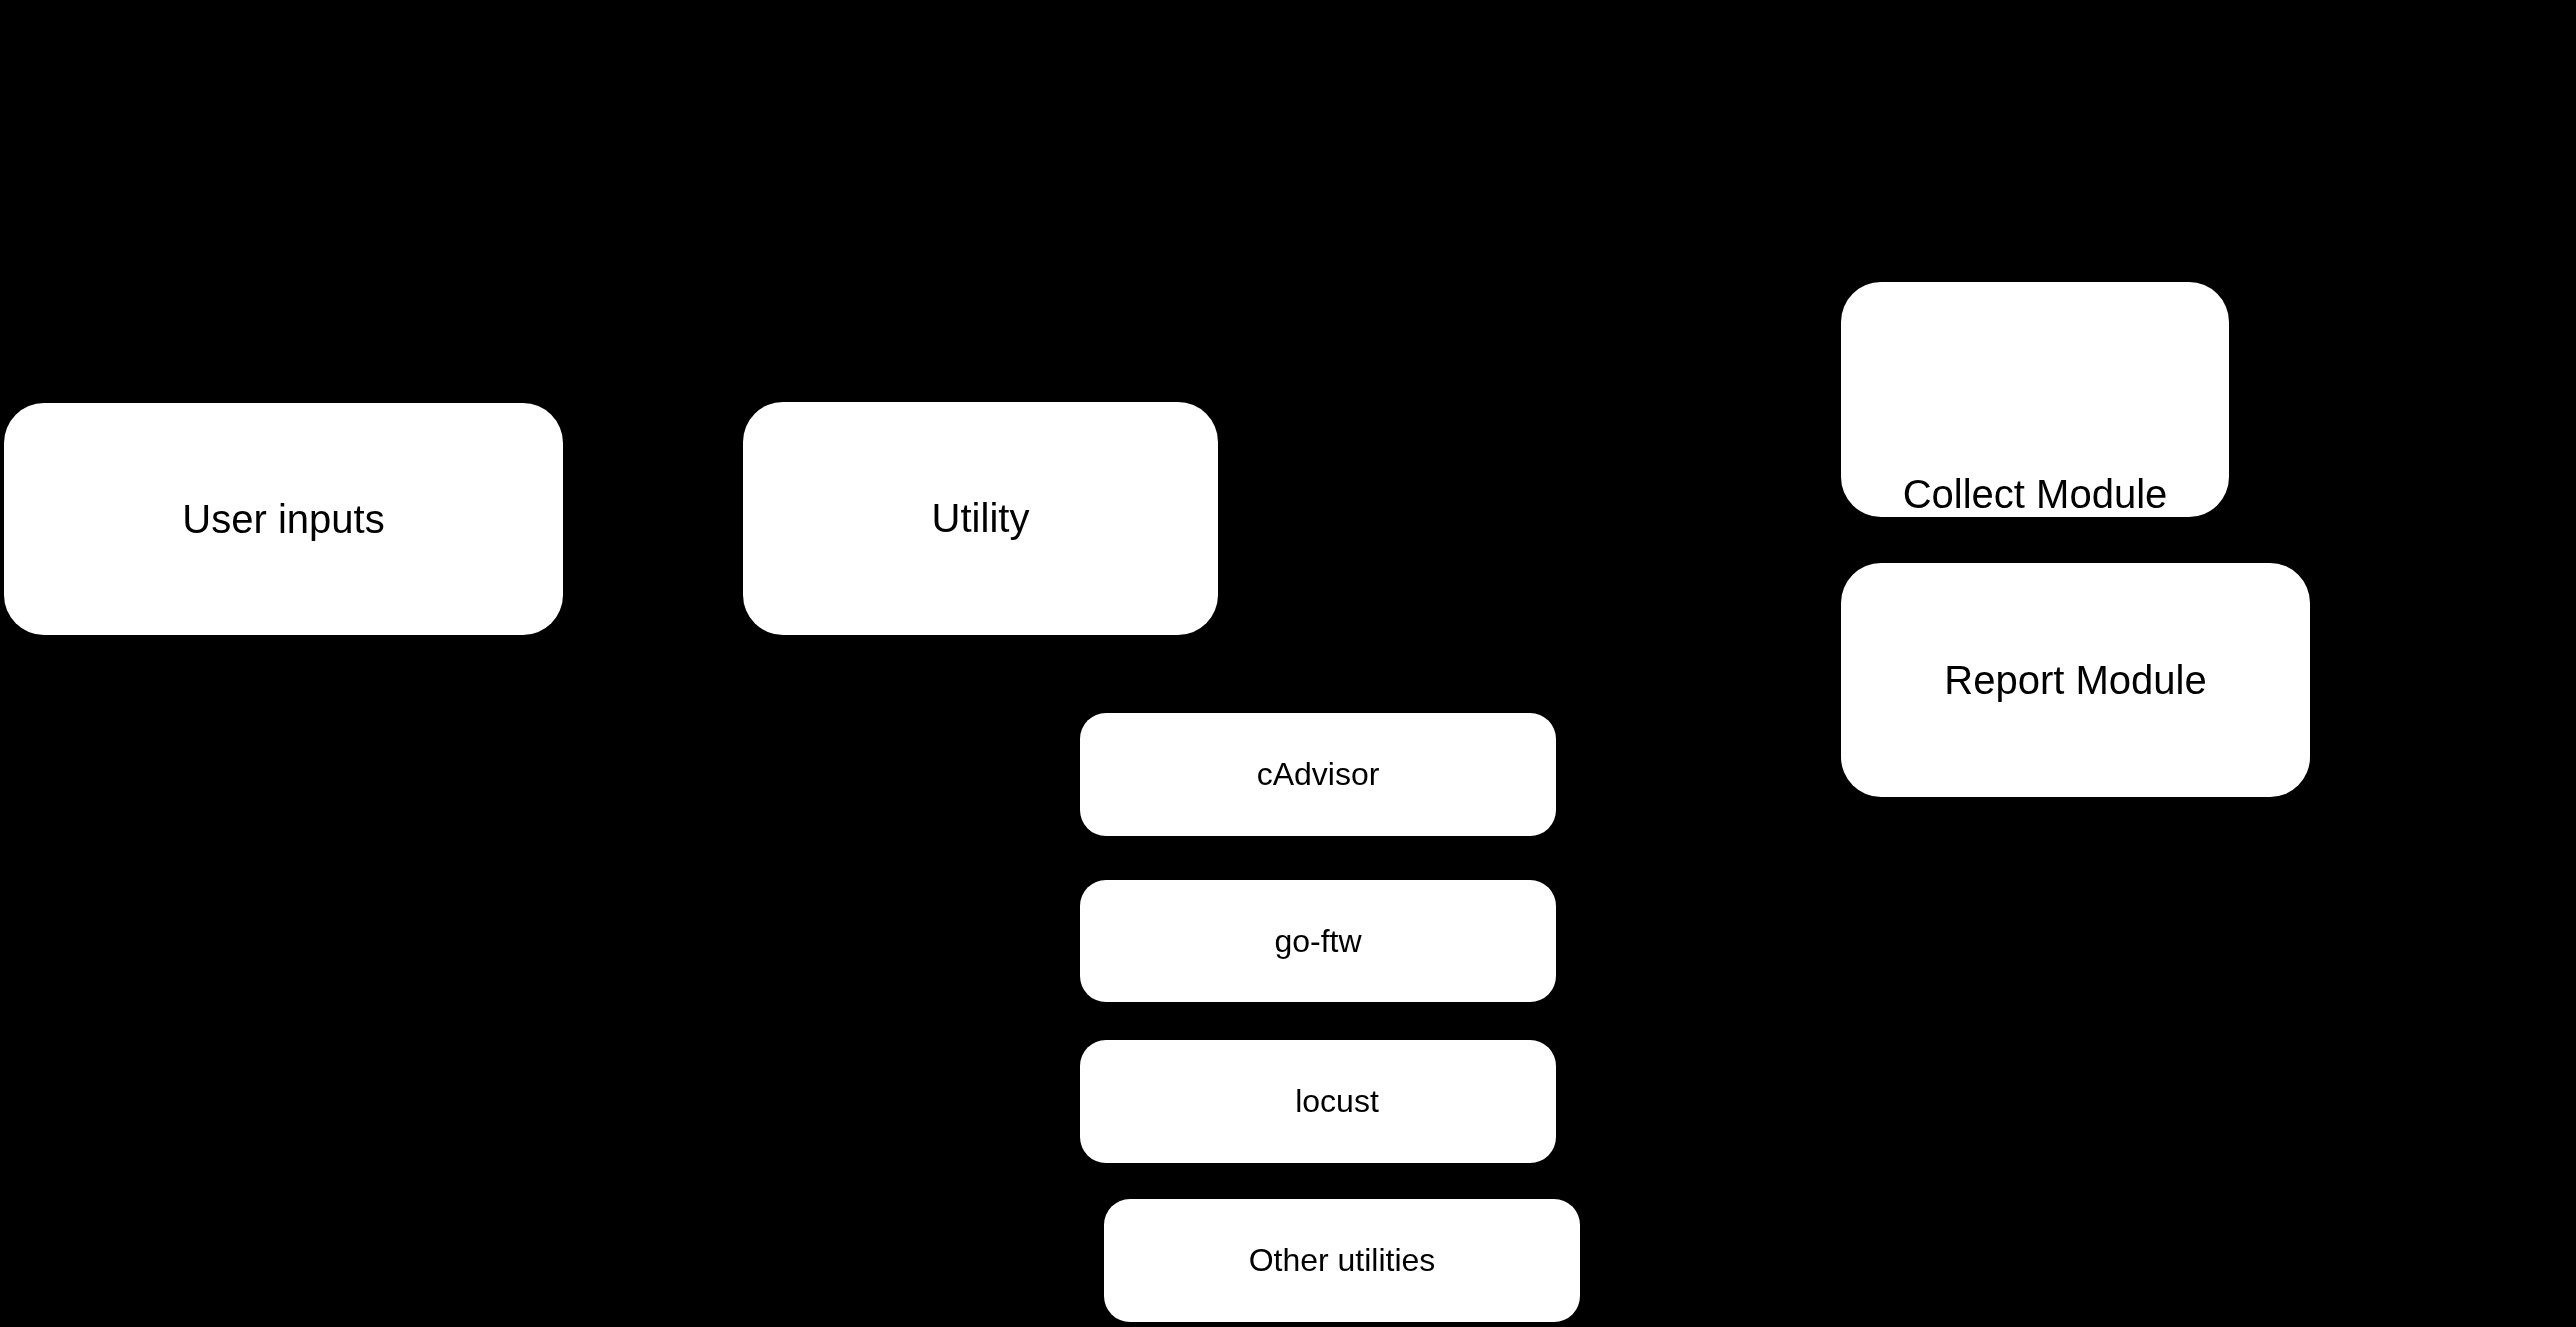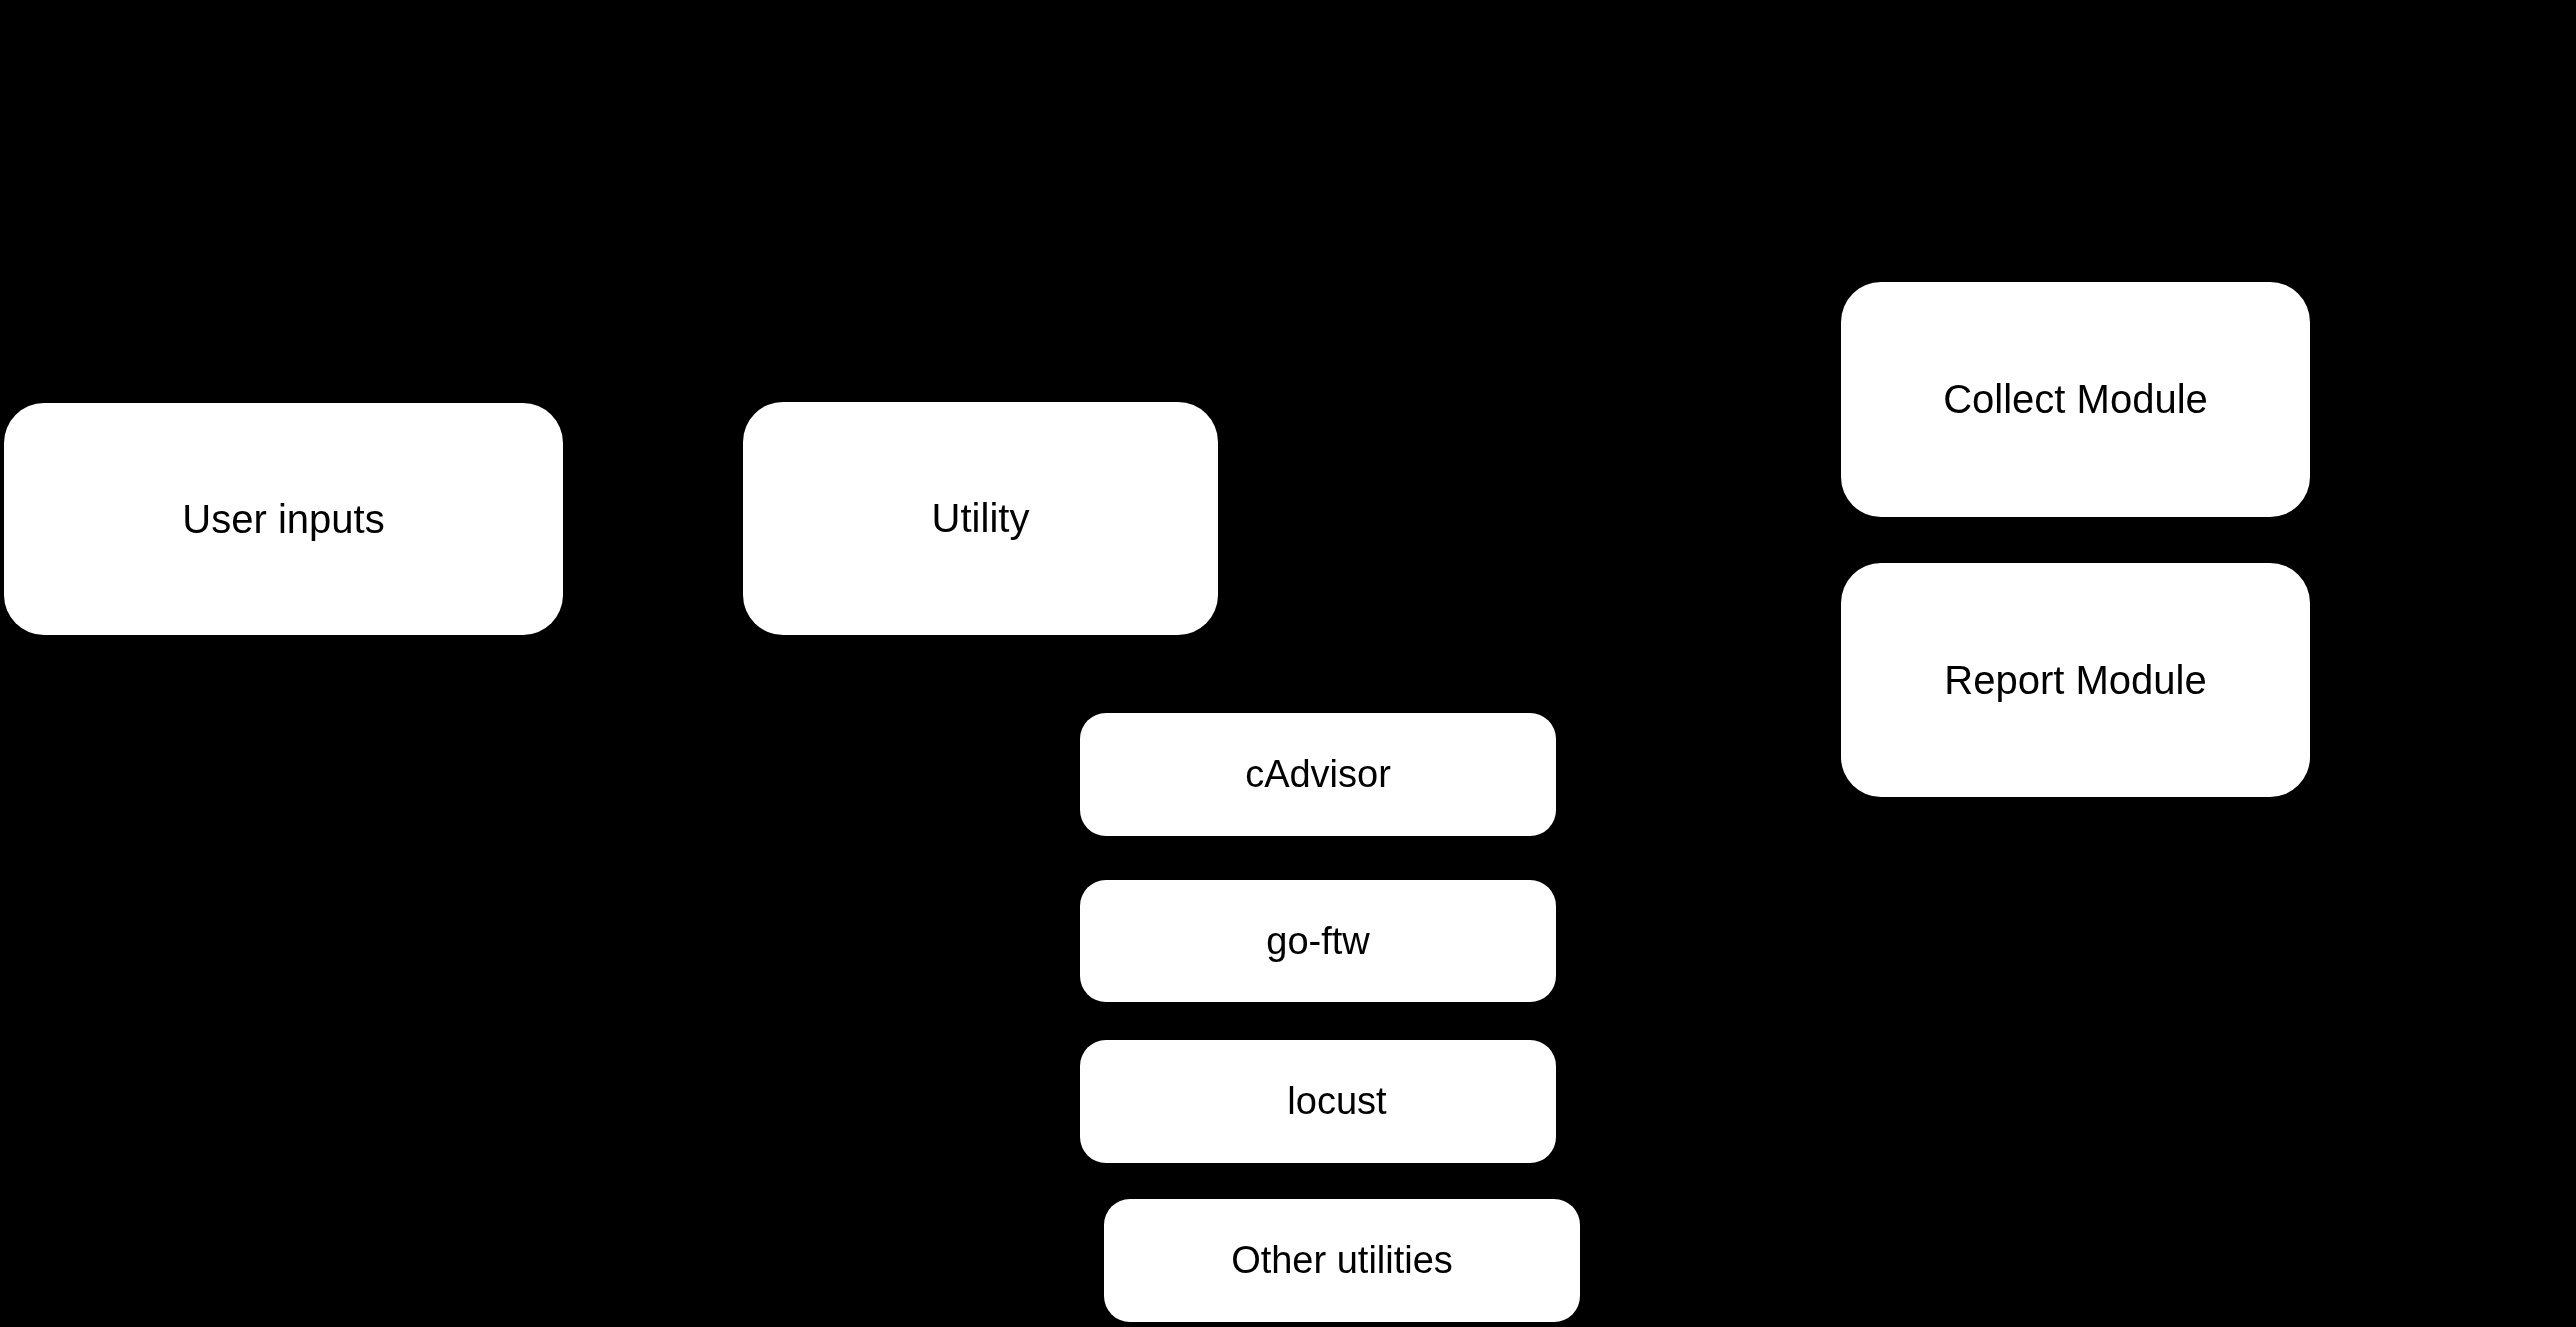--- a/index.html
+++ b/index.html
@@ -24,26 +24,26 @@
     justify-content: center;
     text-align: center;
     box-sizing: border-box;
   }
   .node-large {
     border-radius: 40px;
     font-size: 40px;
   }
   .node-small {
     border-radius: 26px;
-    font-size: 38px;
+    font-size: 32px;
   }
   
   #node-user-inputs    { left: 4px;    top: 403px; width: 559px; height: 232px; }
   #node-utility        { left: 743px;  top: 402px; width: 475px; height: 233px; }
-  #node-collect-module { left: 1841px; top: 282px; width: 469px; height: 235px; }
+  #node-collect-module { left: 1841px; top: 282px; width: 388px; height: 235px; align-items: flex-end; }
   #node-report-module  { left: 1841px; top: 563px; width: 469px; height: 234px; }
   
   #node-cadvisor        { left: 1080px; top: 713px;  width: 476px; height: 123px; }
   #node-go-ftw          { left: 1080px; top: 880px;  width: 476px; height: 122px; }
   #node-locust          { left: 1080px; top: 1040px; width: 476px; height: 123px; padding-left: 38px; }
   #node-other-utilities { left: 1080px; top: 1199px; width: 476px; height: 123px; margin-left: 24px; }
 </style>
 </head>
 <body>
 

